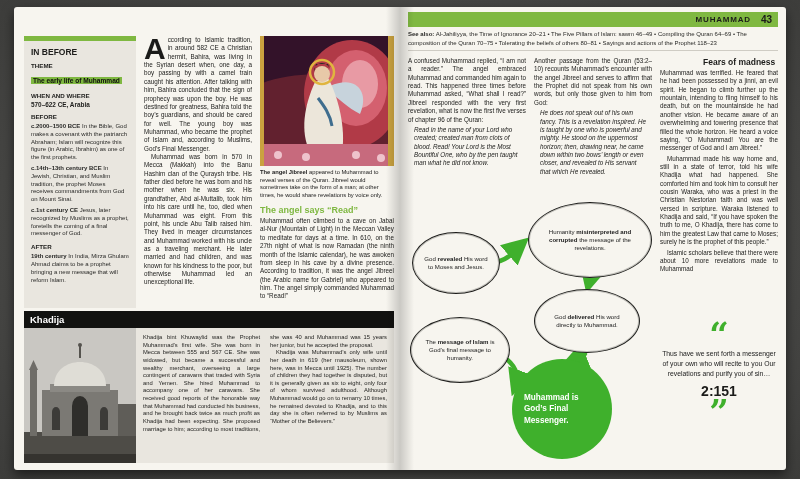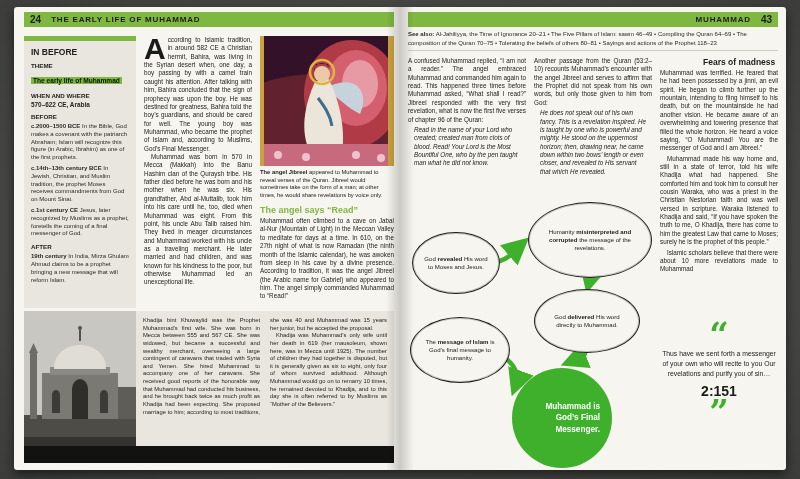--- a/index.html
+++ b/index.html
@@ -67,40 +67,36 @@
   .rcol .body + .body{margin-top:2px;}
 
   .arrows{position:absolute;left:0;top:0;width:386px;height:463px;pointer-events:none;}
 
   .node{position:absolute;border:1.6px solid #1e1e1c;border-radius:50%;background:var(--paper);display:flex;align-items:center;justify-content:center;text-align:center;padding:7px 9px;font-size:6.1px;line-height:1.3;color:#222;box-shadow:inset 0 0 0 1px rgba(30,30,28,.25);}
   .node b{font-weight:bold;}
   .n1{left:12px;top:225px;width:88px;height:62px;}
   .n2{left:128px;top:195px;width:124px;height:76px;}
   .n3{left:10px;top:310px;width:100px;height:66px;}
   .n4{left:134px;top:282px;width:106px;height:64px;}
-  .circle-node{position:absolute;left:112px;top:361px;width:100px;height:100px;border-radius:50%;background:var(--green2);color:#fff;font-weight:bold;font-size:8.2px;line-height:1.35;display:flex;align-items:center;justify-content:center;text-align:right;padding:12px;}
+  .circle-node{position:absolute;left:112px;top:352px;width:100px;height:100px;border-radius:50%;background:var(--green2);color:#fff;font-weight:bold;font-size:8.2px;line-height:1.35;display:flex;align-items:center;justify-content:center;text-align:left;padding:12px;}
 
   .quote-block{position:absolute;left:260px;top:316px;width:118px;height:142px;text-align:center;}
   .q-mark{font-family:"DejaVu Serif","Liberation Serif",serif;font-weight:bold;color:var(--green2);font-size:34px;line-height:.7;height:22px;}
   .q-text{font-size:6.8px;line-height:1.45;color:#222;margin-top:4px;}
   .q-ref{font-size:14px;font-weight:bold;color:#1b1b19;margin-top:4px;}
   .q-close{margin-top:2px;}
 </style>
 </head>
 <body>
 
 <div class="stage">
   <div class="spread">
 
     <div class="page left">
 
-      <div class="hdr hdr-left">
-        <span class="pgnum">24</span>
-        <span class="hdr-title">THE EARLY LIFE OF MUHAMMAD</span>
-      </div>
 
       <aside class="incontext">
         <h3>IN BEFORE</h3>
         <div class="ctx-label">THEME</div>
         <div><span class="theme-highlight">The early life of Muhammad</span></div>
         <div class="ctx-label">WHEN AND WHERE</div>
         <div class="ctx-value">570–622 CE, Arabia</div>
         <div class="ctx-label">BEFORE</div>
         <p class="ctx-item"><span class="lead">c.2000–1500 BCE</span><span> In the Bible, God makes a covenant with the patriarch Abraham; Islam will recognize this figure (in Arabic, Ibrahim) as one of the first prophets.</span></p>
         <p class="ctx-item"><span class="lead">c.14th–13th century BCE</span><span> In Jewish, Christian, and Muslim tradition, the prophet Moses receives commandments from God on Mount Sinai.</span></p>
@@ -136,20 +132,21 @@
             <rect x="128" y="0" width="6" height="130" fill="#caa23f"></rect>
             <rect x="0" y="0" width="4" height="130" fill="#caa23f"></rect>
           </svg>
         </div>
         <p class="caption"><span class="lead">The angel Jibreel</span><span> appeared to Muhammad to reveal verses of the Quran. Jibreel would sometimes take on the form of a man; at other times, he would share revelations by voice only.</span></p>
         <h4 class="green-head">The angel says “Read”</h4>
         <p class="body">Muhammad often climbed to a cave on Jabal al-Nur (Mountain of Light) in the Meccan Valley to meditate for days at a time. In 610, on the 27th night of what is now Ramadan (the ninth month of the Islamic calendar), he was awoken from sleep in his cave by a divine presence. According to tradition, it was the angel Jibreel (the Arabic name for Gabriel) who appeared to him. The angel simply commanded Muhammad to “Read!”</p>
       </div>
 
       <div class="khadija-box">
+        <div class="kh-title">Khadija</div>
         <div class="kh-row">
           <div class="kh-photo">
             <svg viewBox="0 0 112 135" width="112" height="135" preserveAspectRatio="none">
               <rect width="112" height="135" fill="#c9c7c2"></rect>
               <rect y="104" width="112" height="31" fill="#4e4c47"></rect>
               <rect x="6" y="42" width="7" height="66" fill="#6f6d68"></rect>
               <path d="M5,42 L9.5,32 L14,42 Z" fill="#6f6d68"></path>
               <rect x="94" y="76" width="18" height="32" fill="#5f5d58"></rect>
               <rect x="18" y="62" width="76" height="46" fill="#7b7974"></rect>
               <rect x="26" y="56" width="60" height="8" fill="#8b8984"></rect>

